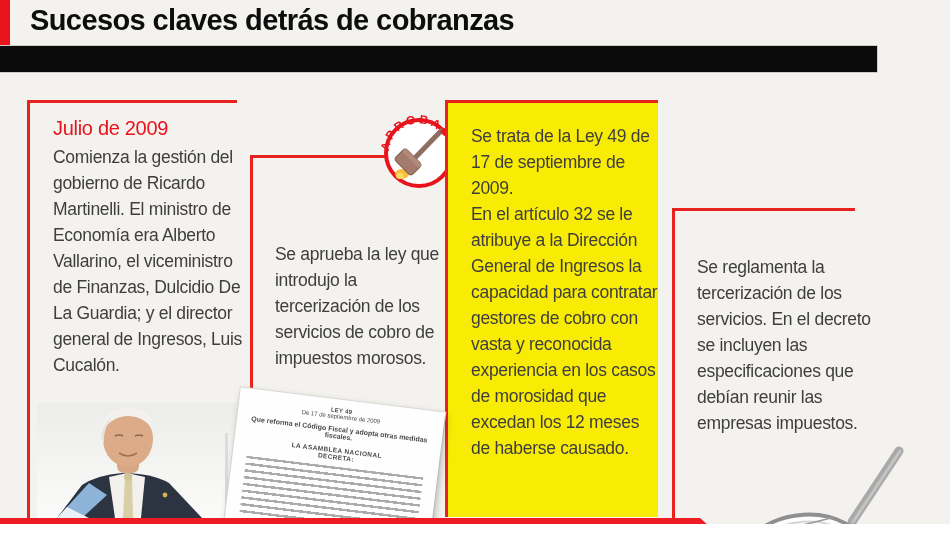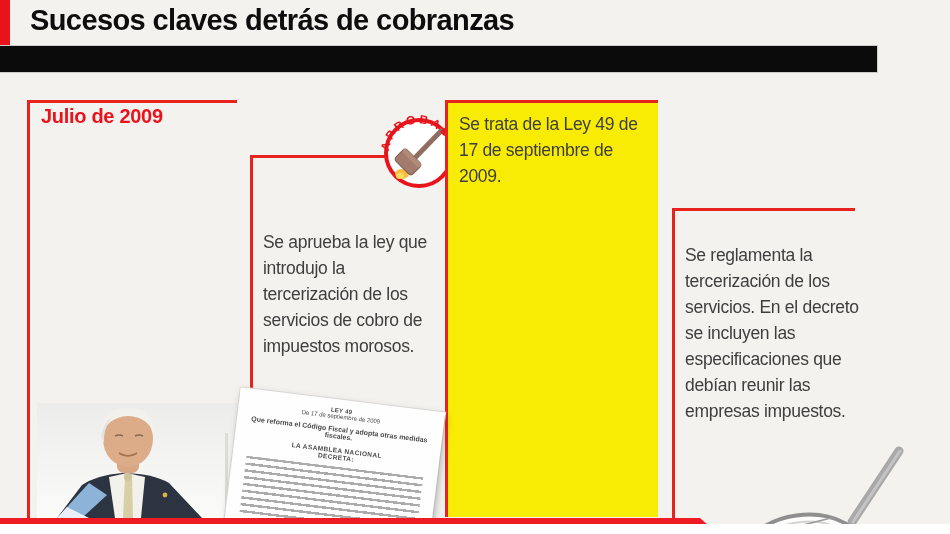--- a/index.html
+++ b/index.html
@@ -11,25 +11,25 @@
   }
   
   .hdr-accent{position:absolute;left:0;top:0;width:10px;height:46px;background:#e8131b;}
   .hdr-title{
     position:absolute;left:30px;top:4px;margin:0;
     font-size:29px;font-weight:700;color:#0d0d0d;letter-spacing:-0.6px;
   }
   .hdr-bar{position:absolute;left:0;top:46px;width:877px;height:26px;background:#0b0b0b;box-shadow:0 0 0 1px #cfcdca;}
   
   .panel-title{
-    position:absolute;margin:0;font-size:20px;font-weight:700;color:#e8131b;
+    position:absolute;margin:12px;font-size:20px;font-weight:400;color:#e8131b;
     letter-spacing:-0.3px;line-height:25px;
   }
   .panel-body{
-    position:absolute;margin:0;font-size:17.5px;line-height:26px;
+    position:absolute;margin:12px;font-size:17.5px;line-height:26px;
     letter-spacing:-0.3px;color:#3f3e3e;
   }
   .panel-body p{margin:0;}
   
   .rline{position:absolute;background:#e8221c;}
   
   .c1-left{left:27px;top:100px;width:3px;height:420px;}
   .c1-top{left:27px;top:100px;width:210px;height:3px;}
   .c1-title{left:41px;top:104px;}
   .c1-body{left:41px;top:132px;width:196px;}
@@ -87,20 +87,21 @@
 
 <div class="canvas">
 
   <div class="hdr-accent"></div>
   <h1 class="hdr-title">Sucesos claves detrás de cobranzas</h1>
   <div class="hdr-bar"></div>
 
   <div class="rline c1-left"></div>
   <div class="rline c1-top"></div>
   <h2 class="panel-title c1-title">Julio de 2009</h2>
+  <p class="panel-body c1-body">Comienza la gestión del gobierno de Ricardo Martinelli. El ministro de Economía era Alberto Vallarino, el viceministro de Finanzas, Dulcidio De La Guardia; y el director general de Ingresos, Luis Cucalón.</p>
 
   <svg class="photo" viewBox="0 0 200 115" aria-hidden="true">
     <defs>
       <linearGradient id="phbg" x1="0" y1="0" x2="0" y2="1">
         <stop offset="0" stop-color="#ececea"></stop>
           <stop offset="1" stop-color="#fbfbfa"></stop>
       </linearGradient>
     </defs>
     <rect x="0" y="0" width="200" height="115" fill="url(#phbg)"></rect>
     <rect x="188" y="30" width="3" height="85" fill="#dddcd9"></rect>
@@ -149,20 +150,21 @@
       <path id="stamp-arc" d="M 17.3 59.5 A 30 30 0 1 1 66.7 59.5"></path>
     </defs>
     <text font-size="12" font-weight="700" fill="#e8131b" letter-spacing="2.5" font-family="Liberation Sans, DejaVu Sans, sans-serif">
       <textPath href="#stamp-arc" startOffset="50%" text-anchor="middle">APROBADO</textPath>
     </text>
   </svg>
 
   <div class="yellow-panel"></div>
   <div class="panel-body y-body">
     <p>Se trata de la Ley 49 de 17 de septiembre de 2009.</p>
+    <p>En el artículo 32 se le atribuye a la Dirección General de Ingresos la capacidad para contratar gestores de cobro con vasta y reconocida experiencia en los casos de morosidad que excedan los 12 meses de haberse causado.</p>
   </div>
 
   <div class="rline c4-left"></div>
   <div class="rline c4-top"></div>
   <p class="panel-body c4-body">Se reglamenta la tercerización de los servicios. En el decreto se incluyen las especificaciones que debían reunir las empresas impuestos.</p>
 
   <div class="doc">
     <p class="doc-t1">LEY 49</p>
     <p class="doc-t2">De 17 de septiembre de 2009</p>
     <p class="doc-t3">Que reforma el Código Fiscal y adopta otras medidas fiscales.</p>

